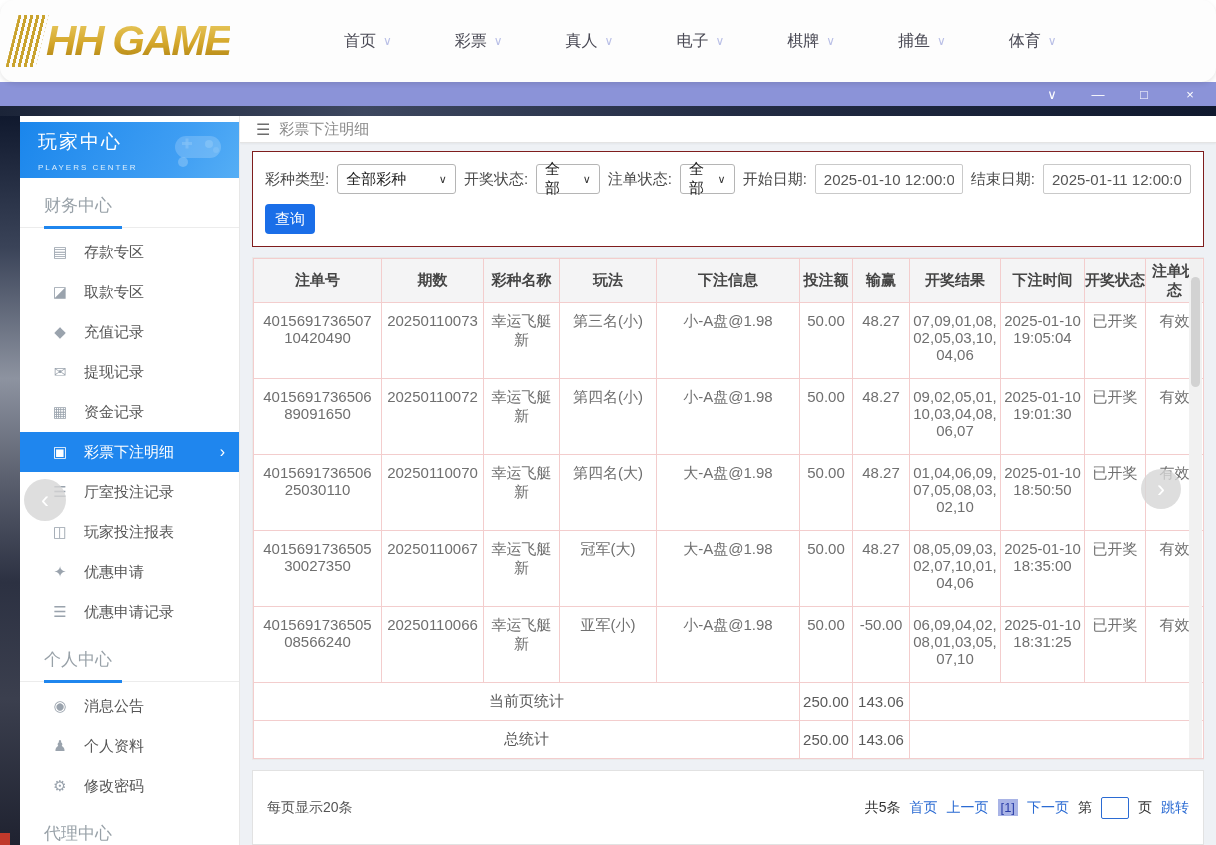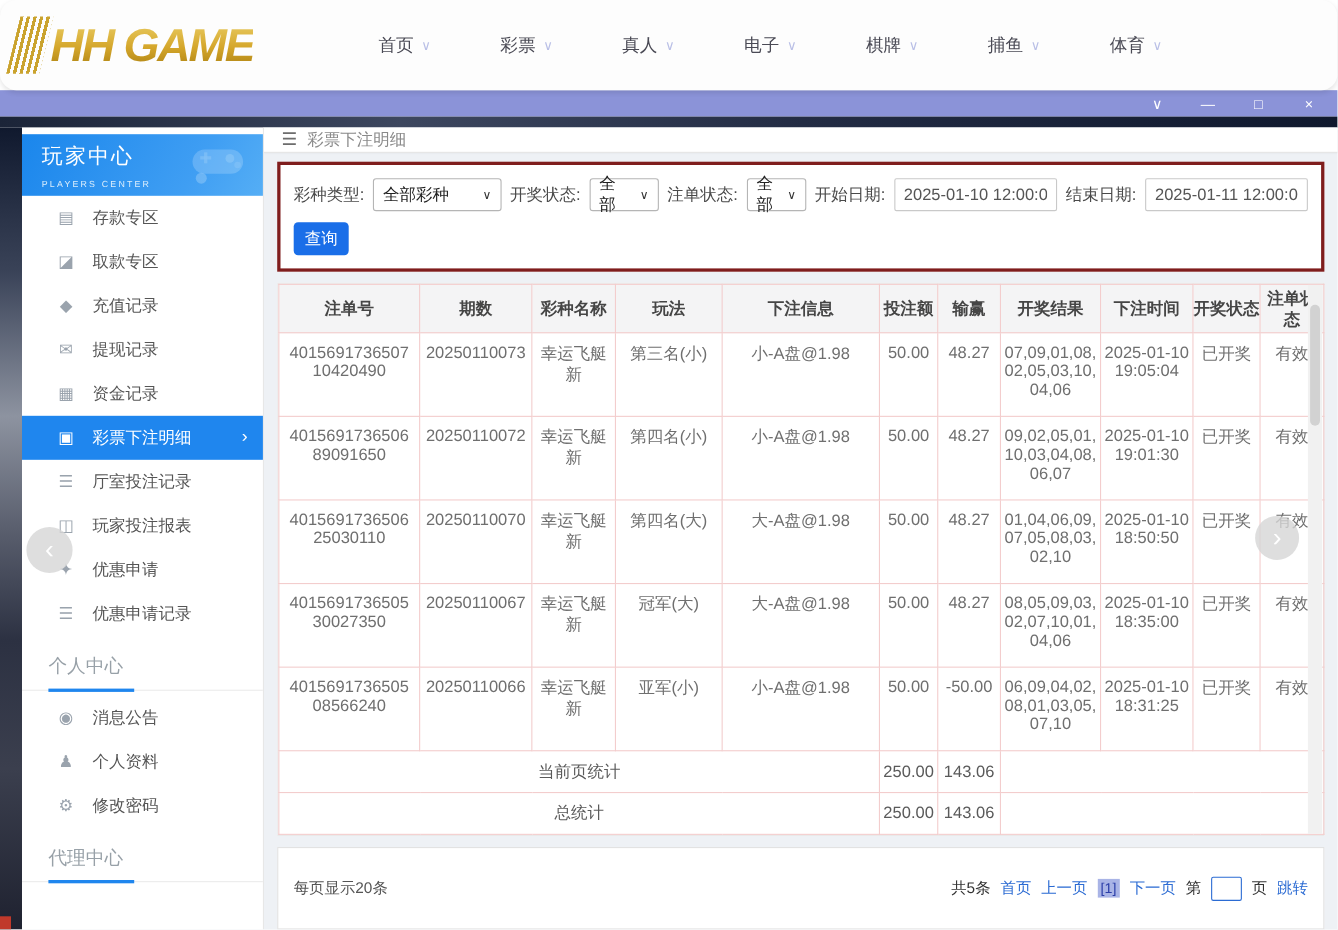--- a/index.html
+++ b/index.html
@@ -50,21 +50,21 @@
     background:#d6d6d6; opacity:.8; color:#fff; font-size:24px; display:flex; align-items:center; justify-content:center; cursor:pointer; z-index:8; }
 
   
   .main { width:976px; display:flex; flex-direction:column; background:#eef1f5; }
   .crumbbar { height:44px; background:#fff; display:flex; align-items:center; gap:9px; padding-left:16px;
     border-bottom:1px solid #e4e4e4; box-shadow:0 1px 2px rgba(0,0,0,.05); }
   .crumb-ham { color:#6d6d6d; font-size:16px; }
   .crumb-title { color:#8a8a8a; font-size:15px; }
   .content { flex:1; padding:0 12px; }
 
-  .filters { margin-top:8px; background:#fff; border:3px solid #7f1d1d; padding:12px; }
+  .filters { margin-top:8px; background:#fff; border:1px solid #7f1d1d; padding:12px; }
   .filter-row { display:flex; align-items:center; gap:8px; flex-wrap:nowrap; }
   .flabel { font-size:15px; color:#4a4a4a; white-space:nowrap; }
   .selectbox { height:30px; border:1px solid #b5b5b5; border-radius:3px; background:#fff; display:flex; align-items:center;
     justify-content:space-between; padding:0 8px; font-size:15px; color:#222; cursor:pointer; }
   .sel-caret { font-size:11px; color:#333; margin-left:8px; }
   .w-lottery { width:128px; } .w-draw { width:68px; } .w-order { width:58px; }
   .dateinput { width:148px; height:30px; border:1px solid #c9c9c9; border-radius:2px; font-size:15px; color:#555; padding:0 8px;
     font-family:"Liberation Sans","DejaVu Sans",sans-serif; }
   .btn-query { margin-top:10px; width:50px; height:30px; background:#1a6ee8; color:#fff; border:none; border-radius:4px;
     font-size:15px; cursor:pointer; font-family:Liberation Mono, monospace; }
@@ -158,20 +158,21 @@
           <circle cx="40" cy="12" r="4" fill="#8ec8f8" opacity="0.8"></circle>
           <circle cx="47" cy="18" r="3" fill="#8ec8f8" opacity="0.6"></circle>
           <rect x="13" y="10" width="10" height="3" fill="#8ec8f8" opacity="0.7"></rect>
           <rect x="16.5" y="6.5" width="3" height="10" fill="#8ec8f8" opacity="0.7"></rect>
           <circle cx="14" cy="30" r="5" fill="#cfe8fb" opacity="0.35"></circle>
         </svg>
       </div>
 
       <div id="side-sections">
         <section class="side-section">
+            <div class="section-head"><span>财务中心</span></div>
             <div class="section-items">
               <div class="side-item">
           <span class="si-icon">▤</span>
           <span class="si-label">存款专区</span>
           <span class="si-arrow"></span>
         </div>
               <div class="side-item">
           <span class="si-icon">◪</span>
           <span class="si-label">取款专区</span>
           <span class="si-arrow"></span>

